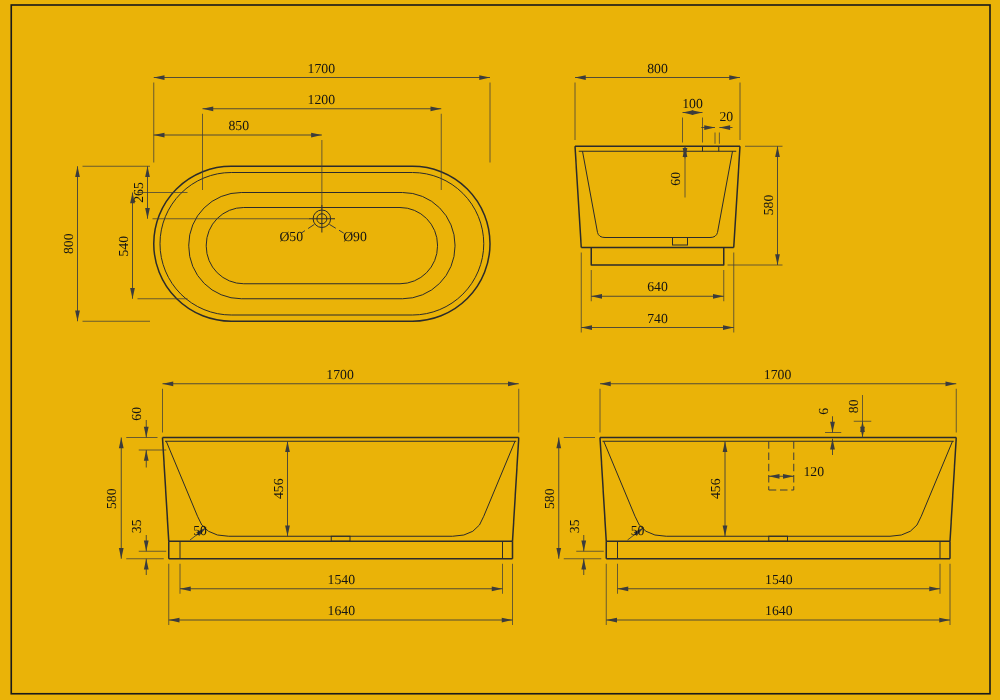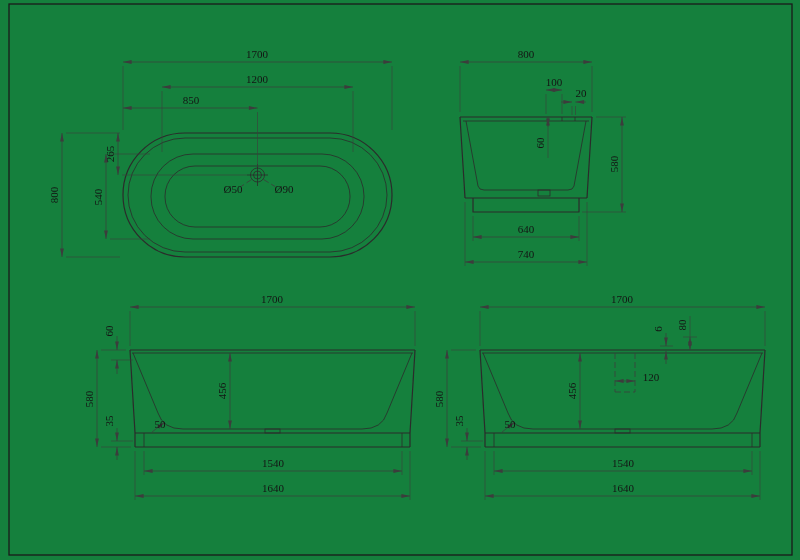--- a/index.html
+++ b/index.html
@@ -1,16 +1,16 @@
 <!DOCTYPE html>
 <html><head>
 <meta charset="utf-8">
 <style>
   html,body{margin:0;padding:0;background:#ffffff}
-  .sheet{position:relative;width:800px;height:560px;background:#15803d;overflow:hidden}
+  .sheet{position:relative;width:800px;height:560px;background:#eab308;overflow:hidden}
   svg{display:block}
   .frame{stroke:#1a1a1a;stroke-width:1.3;fill:none}
   .ol{stroke:#2b2b2b;stroke-width:1.2;fill:none;stroke-linejoin:round}
   .tl{stroke:#2b2b2b;stroke-width:0.8;fill:none}
   .dim{stroke:#3c3c3c;stroke-width:0.7;fill:none}
   .ext{stroke:#3c3c3c;stroke-width:0.6;fill:none}
   .dash{stroke:#3c3c3c;stroke-width:0.8;fill:none;stroke-dasharray:6 3}
   text.d{font-family:"Liberation Serif",serif;font-size:11px;fill:#141414;text-anchor:middle}
 </style>
 </head>

